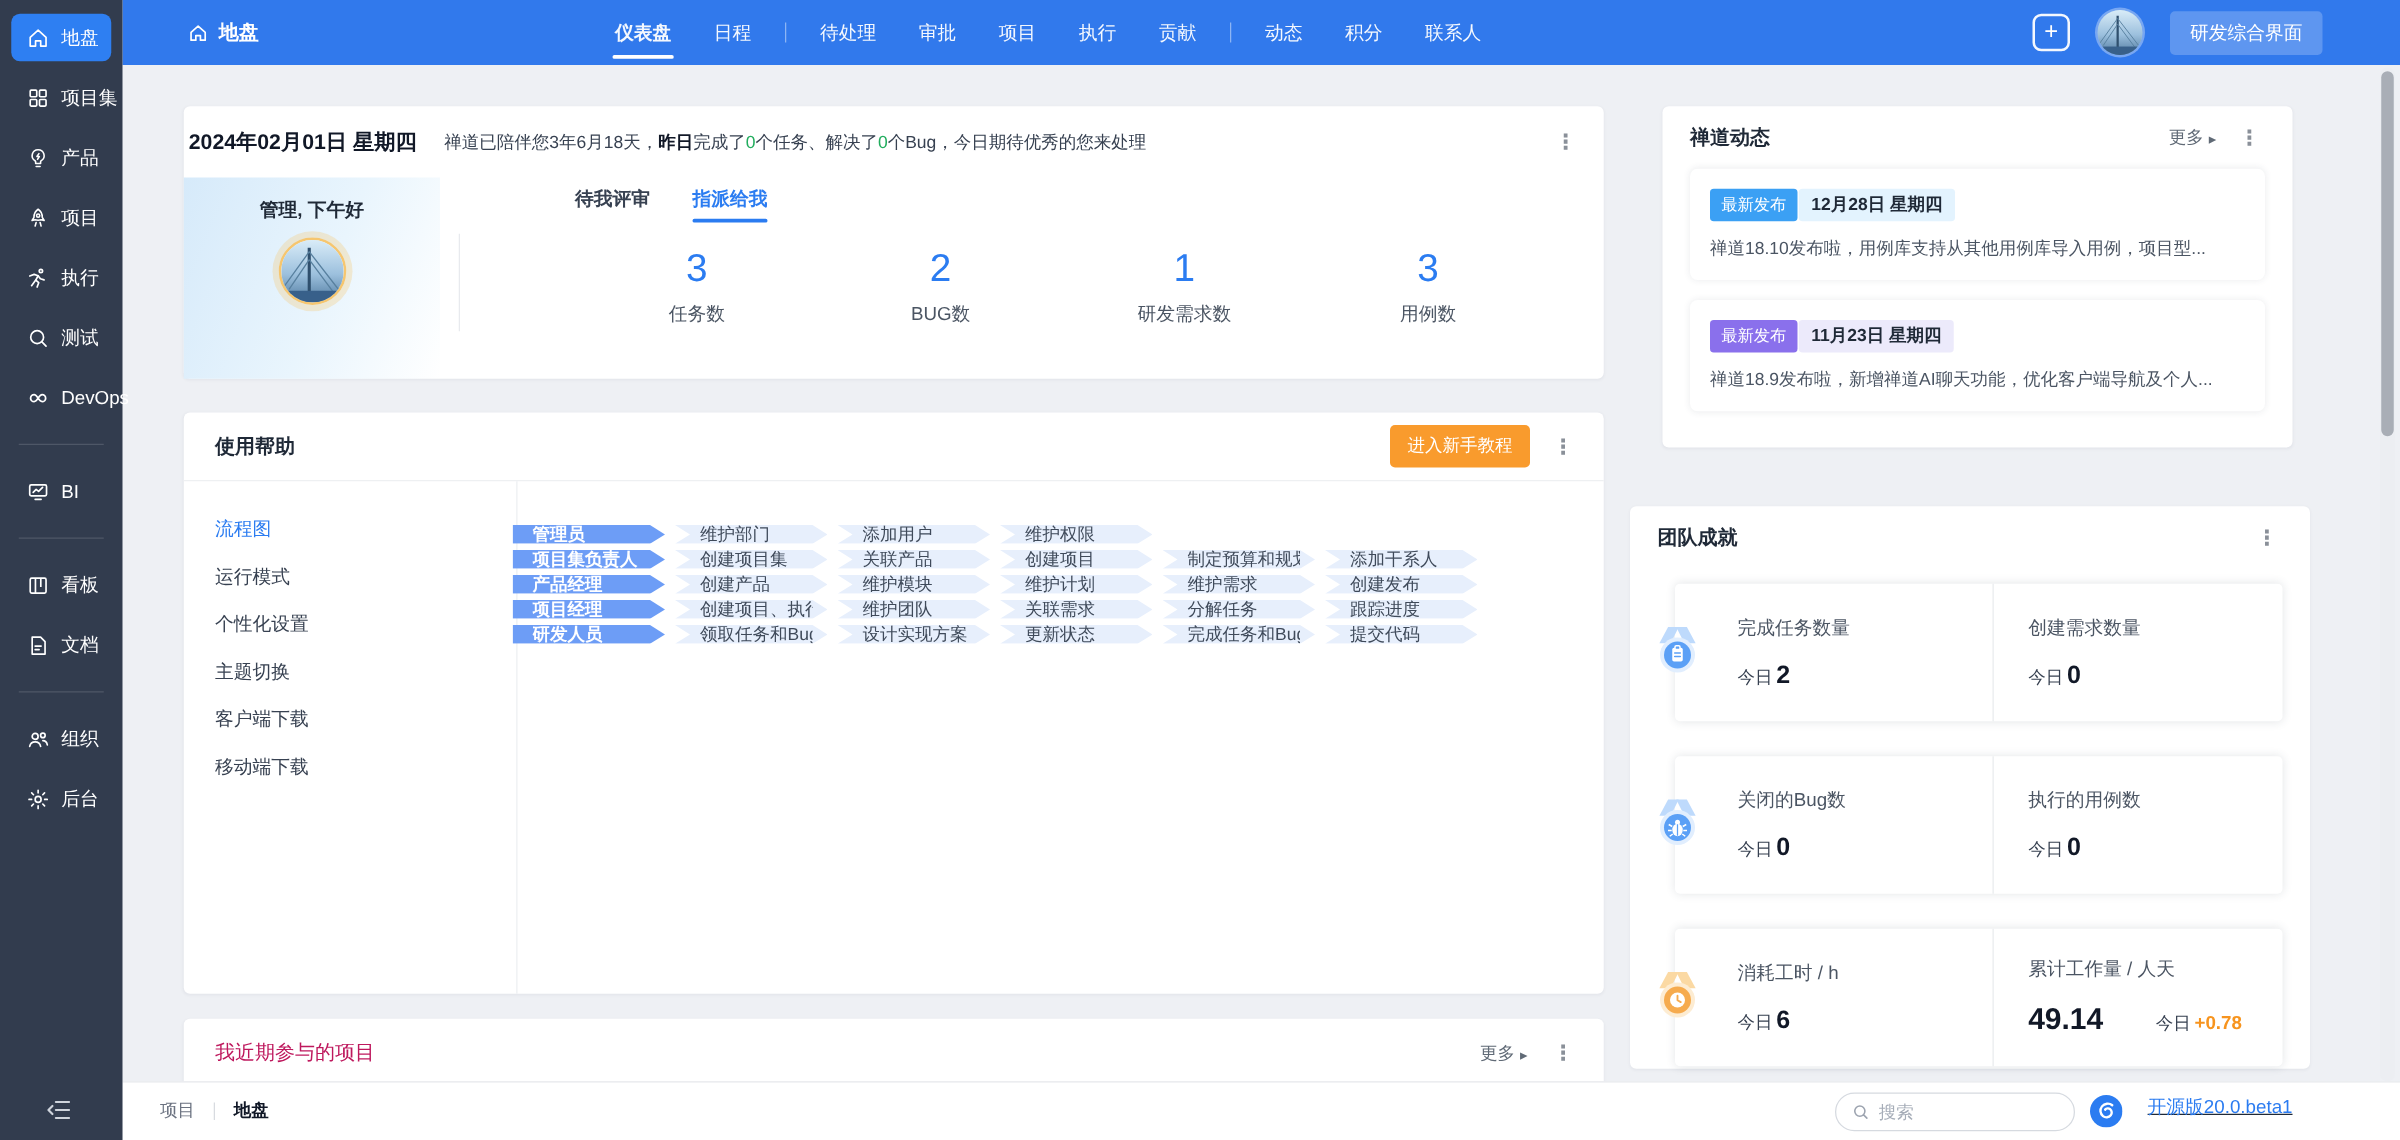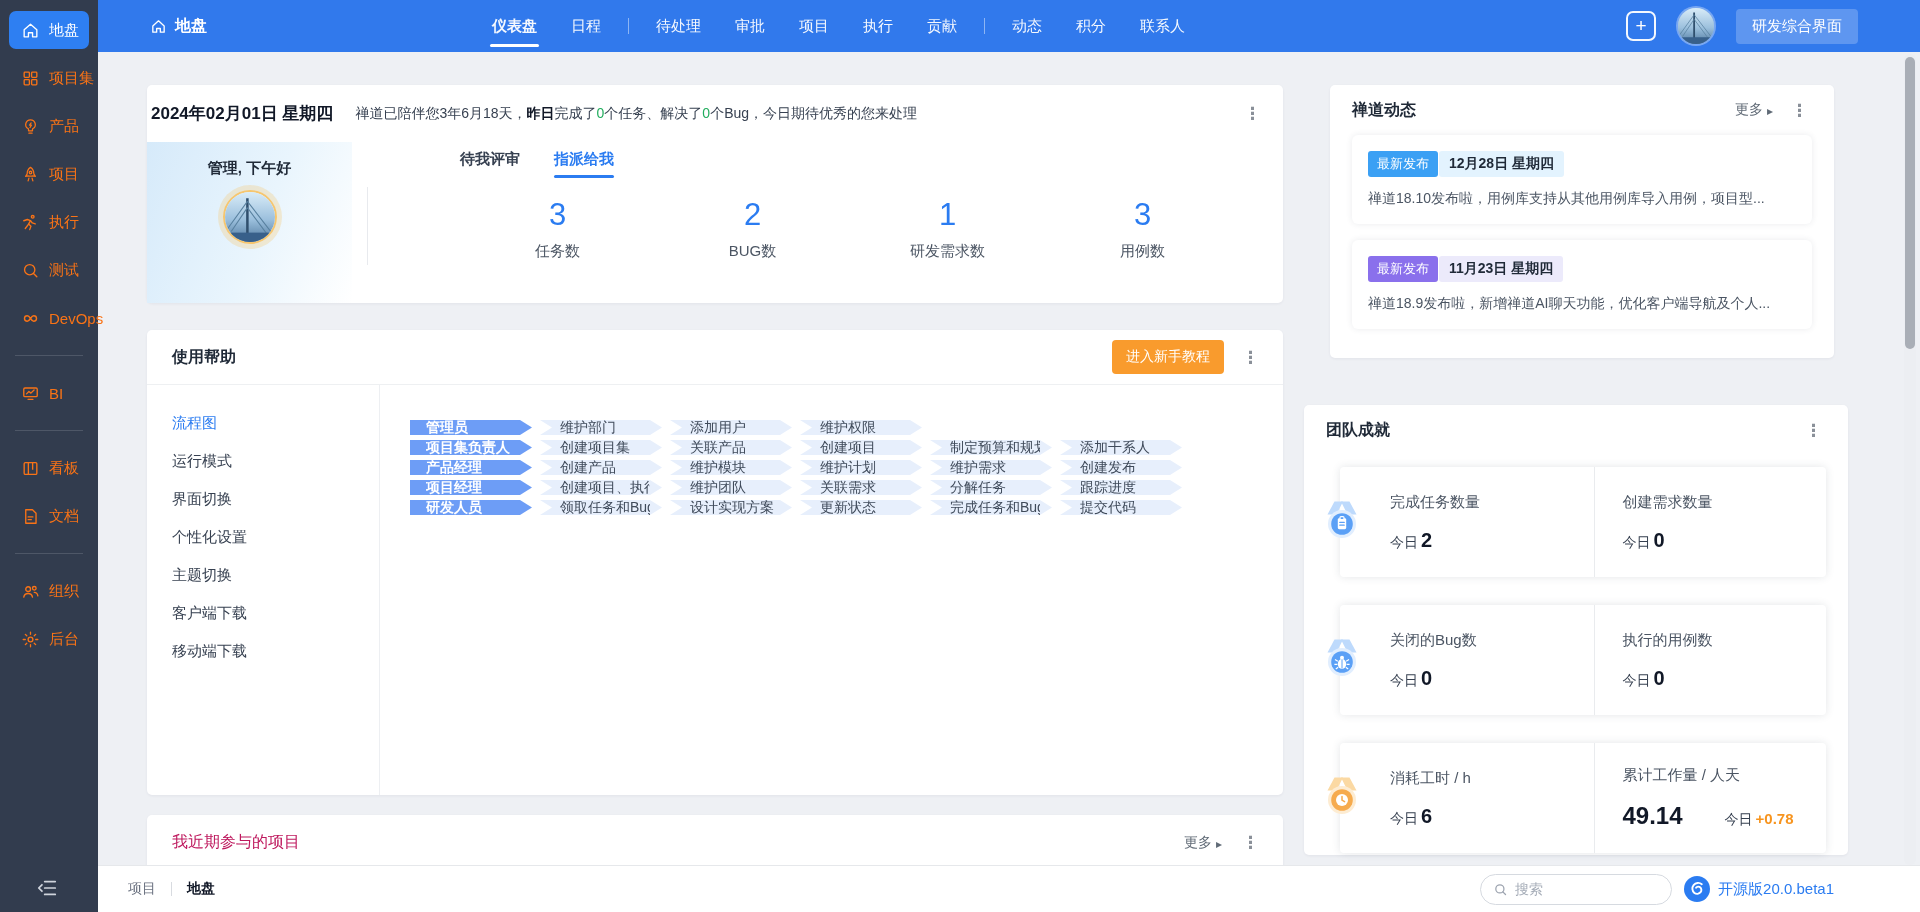--- a/index.html
+++ b/index.html
@@ -4,21 +4,21 @@
 <style>
   *{margin:0;padding:0;box-sizing:border-box;}
   html,body{width:1920px;height:912px;overflow:hidden;}
   body{font-family:"Liberation Sans","DejaVu Sans",sans-serif;background:#eef0f4;position:relative;color:#1f2937;}
   .icon{display:inline-flex;align-items:center;justify-content:center;}
   .icon svg{width:100%;height:100%;}
 
   
   .sidebar{position:absolute;left:0;top:0;width:98px;height:912px;background:#323c4e;z-index:20;}
   .sb-menu{padding-top:6px;}
-  .sb-item{height:48px;display:flex;align-items:center;padding-left:21px;color:#f97316;font-size:15px;cursor:pointer;}
+  .sb-item{height:48px;display:flex;align-items:center;padding-left:21px;color:#ffffff;font-size:15px;cursor:pointer;}
   .sb-item .icon{width:19px;height:19px;margin-right:9px;flex:none;}
   .sb-item.active{background:#2e7ff2;color:#fff;margin:5px 9px;padding-left:12px;height:38px;border-radius:7px;}
   .sb-divider{height:1px;background:rgba(255,255,255,0.14);margin:13px 15px;}
   .sb-collapse{position:absolute;left:36px;bottom:13px;width:22px;height:22px;color:#cfd4dc;cursor:pointer;}
 
   
   .navbar{position:absolute;left:98px;top:0;right:0;height:52px;background:#3179ec;display:flex;align-items:center;z-index:15;color:#fff;}
   .nav-brand{display:flex;align-items:center;gap:8px;margin-left:52px;font-size:16px;font-weight:bold;cursor:pointer;}
   .nav-brand .icon{width:17px;height:17px;}
   .nav-tabs{display:flex;align-items:center;height:52px;margin-left:268px;}
@@ -62,21 +62,21 @@
   .w-stat-value{font-size:31px;color:#2b7cf1;font-weight:500;}
   .w-stat-label{margin-top:9px;font-size:15px;color:#4b5563;}
 
   
   .help{left:147px;top:330px;width:1136px;height:465px;}
   .h-header{height:55px;display:flex;align-items:center;padding:0 20px 0 25px;border-bottom:1px solid #eef0f2;}
   .h-title{font-size:16px;font-weight:bold;color:#1f2937;}
   .h-btn{margin-left:auto;background:#f99b2d;color:#fff;border:none;font-size:14px;padding:8px 14px;border-radius:4px;cursor:pointer;}
   .h-header .kebab{margin-left:14px;}
   .h-body{position:absolute;top:55px;left:0;right:0;bottom:0;}
-  .h-menu{position:absolute;left:0;top:0;bottom:0;width:233px;border-right:1px solid #edeff2;padding-top:19px;}
+  .h-menu{position:absolute;left:0;top:0;bottom:0;width:267px;border-right:1px solid #edeff2;padding-top:19px;}
   .h-menu-item{height:38px;display:flex;align-items:center;padding-left:25px;font-size:15px;color:#374151;cursor:pointer;}
   .h-menu-item.active{color:#2b7cf1;}
   .h-flows{position:absolute;left:233px;top:0;right:0;bottom:0;padding:35px 0 0 30px;}
   .flow-row{display:flex;margin-bottom:5px;}
   .chip{width:122px;height:15px;margin-right:8px;flex:none;display:flex;align-items:center;overflow:hidden;}
   .chip span{white-space:nowrap;overflow:hidden;font-size:14px;}
   .chip-role{background:#6d9df6;clip-path:polygon(0 0,calc(100% - 12px) 0,100% 50%,calc(100% - 12px) 100%,0 100%);padding:0 14px 0 16px;}
   .chip-role span{color:#fff;font-weight:bold;}
   .chip-step{background:#e7effc;clip-path:polygon(0 0,calc(100% - 12px) 0,100% 50%,calc(100% - 12px) 100%,0 100%,12px 50%);padding:0 12px 0 20px;}
   .chip-step span{color:#3f4a5a;}
@@ -125,21 +125,21 @@
   
   .footer{position:absolute;left:98px;right:0;bottom:0;height:47px;background:#fff;border-top:1px solid #e6e8eb;display:flex;align-items:center;padding:0 86px 0 30px;z-index:10;}
   .f-crumb-app{font-size:14px;color:#6b7280;cursor:pointer;}
   .f-crumb-div{width:1px;height:14px;background:#d8dbe0;margin:0 15px;}
   .f-crumb-page{font-size:14px;font-weight:bold;color:#111827;}
   .f-right{margin-left:auto;display:flex;align-items:center;gap:12px;}
   .f-search{display:flex;align-items:center;width:192px;height:31px;border:1px solid #d6dae0;border-radius:16px;padding:0 12px;gap:7px;background:#fff;}
   .f-search .icon{width:15px;height:15px;color:#9ca3af;flex:none;}
   .f-search input{border:none;outline:none;width:100%;font-size:14px;color:#374151;background:transparent;}
   .f-search input::placeholder{color:#a6adb8;}
-  .f-version{display:flex;align-items:center;gap:8px;cursor:pointer;}
+  .f-version{display:flex;gap:20px;cursor:pointer;text-decoration:underline;}
   .f-logo{width:26px;height:26px;}
   .f-version-text{font-size:15px;color:#2b7cf1;}
 
   
   .scrollbar{position:absolute;left:1904px;top:54px;width:12px;height:811px;background:#eceef2;border-radius:6px;}
   .scroll-thumb{position:absolute;left:1px;top:3px;width:10px;height:292px;background:#a9aeb6;border-radius:5px;cursor:pointer;}
 </style>
 </head>
 <body>
 
@@ -370,21 +370,20 @@
 <div class="card help">
   <div class="h-header">
     <span class="h-title">使用帮助</span>
     <button class="h-btn">进入新手教程</button>
     <span class="kebab"></span>
   </div>
   <div class="h-body">
     <div class="h-menu">
         <div class="h-menu-item active">流程图</div>
         <div class="h-menu-item">运行模式</div>
-        <div class="h-menu-item">界面切换</div>
         <div class="h-menu-item">个性化设置</div>
         <div class="h-menu-item">主题切换</div>
         <div class="h-menu-item">客户端下载</div>
         <div class="h-menu-item">移动端下载</div>
       </div>
     <div class="h-flows">
         <div class="flow-row">
           <div class="chip chip-role">
             <span>管理员</span>
           </div>

